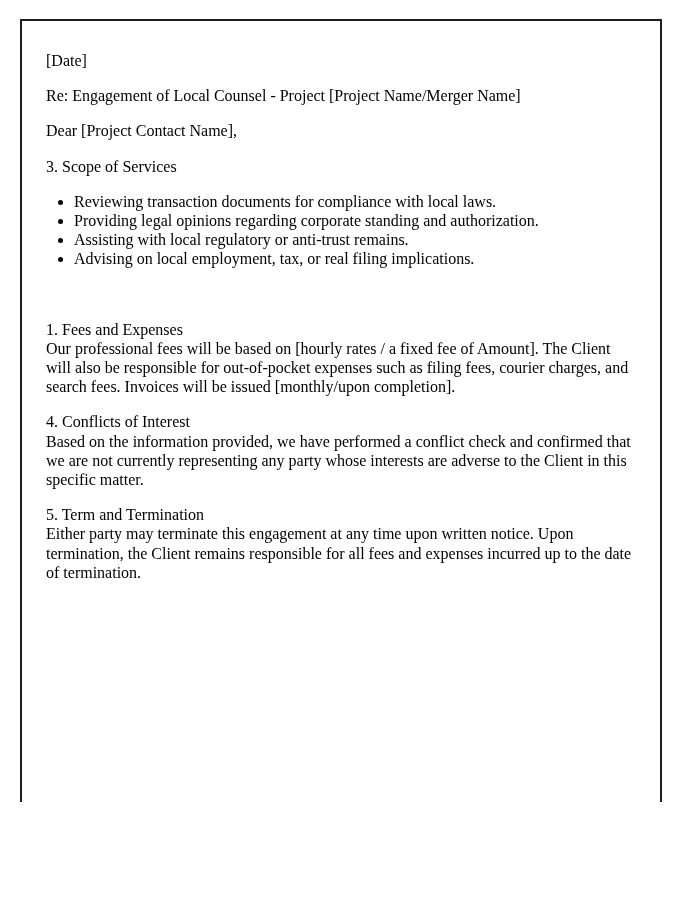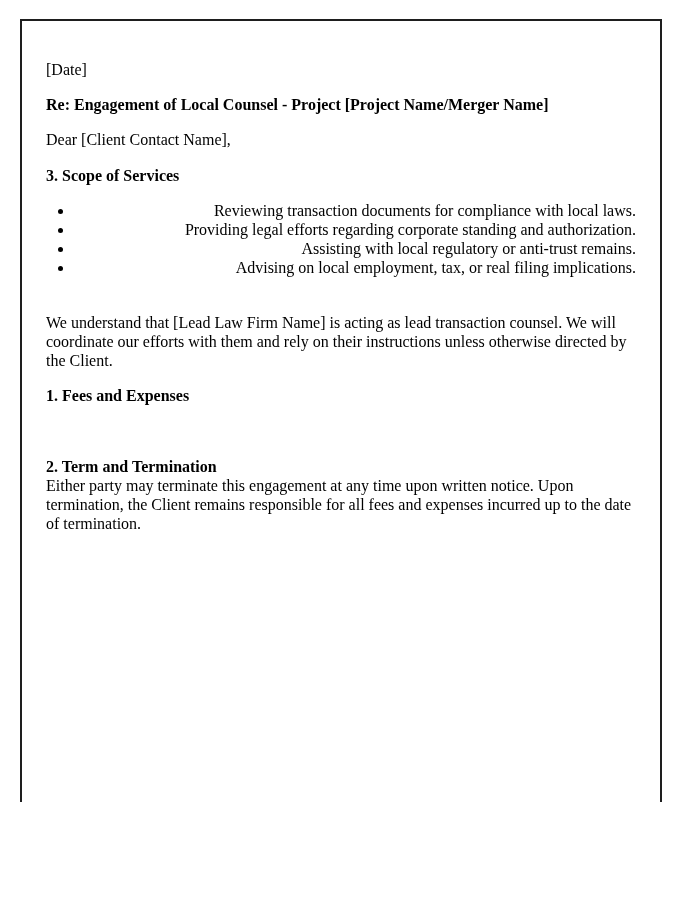--- a/index.html
+++ b/index.html
@@ -24,59 +24,58 @@
     border-bottom: none;
     padding: 26px 24px 0 24px;
     background: #ffffff;
     font-family: "Liberation Serif", "DejaVu Serif", serif;
     font-size: 16px;
     line-height: 1.2;
     color: #000000;
     overflow: hidden;
   }
   .letter-frame p {
-    margin: 13px 0 16px 0;
+    margin: 4px 0 16px 0;
   }
   .letter-frame ul {
     margin: 0 0 16px 0;
     padding-left: 28px;
     list-style-type: disc;
-    text-align: right;
   }
   .letter-frame li {
     margin: 0;
     padding: 0;
   }
   .letter-frame strong {
-    font-weight: bold;
+    font-weight: normal;
   }
 </style>
 </head>
 <body>
 
 <div class="letter-frame">
 
   <p>[Date]</p>
 
 
   <p><strong>Re: Engagement of Local Counsel - Project [Project Name/Merger Name]</strong></p>
 
-  <p>Dear [Client Contact Name],</p>
+  <p>Dear [Project Contact Name],</p>
 
 
   <p><strong>3. Scope of Services</strong><br></p>
 
   <ul>
     <li>Reviewing transaction documents for compliance with local laws.</li>
-    <li>Providing legal efforts regarding corporate standing and authorization.</li>
+    <li>Providing legal opinions regarding corporate standing and authorization.</li>
     <li>Assisting with local regulatory or anti-trust remains.</li>
     <li>Advising on local employment, tax, or real filing implications.</li>
   </ul>
 
-  <p><br><span>We understand that [Lead Law Firm Name] is acting as lead transaction counsel. We will coordinate our efforts with them and rely on their instructions unless otherwise directed by the Client.</span></p>
-
-  <p><strong>1. Fees and Expenses</strong><br></p>
-
   <p><br></p>
 
-  <p><strong>2. Term and Termination</strong><br><span>Either party may terminate this engagement at any time upon written notice. Upon termination, the Client remains responsible for all fees and expenses incurred up to the date of termination.</span></p>
+  <p><strong>1. Fees and Expenses</strong><br><span>Our professional fees will be based on [hourly rates / a fixed fee of Amount]. The Client will also be responsible for out-of-pocket expenses such as filing fees, courier charges, and search fees. Invoices will be issued [monthly/upon completion].</span></p>
+
+  <p><strong>4. Conflicts of Interest</strong><br><span>Based on the information provided, we have performed a conflict check and confirmed that we are not currently representing any party whose interests are adverse to the Client in this specific matter.</span></p>
+
+  <p><strong>5. Term and Termination</strong><br><span>Either party may terminate this engagement at any time upon written notice. Upon termination, the Client remains responsible for all fees and expenses incurred up to the date of termination.</span></p>
 
 </div>
 
 </body></html>

